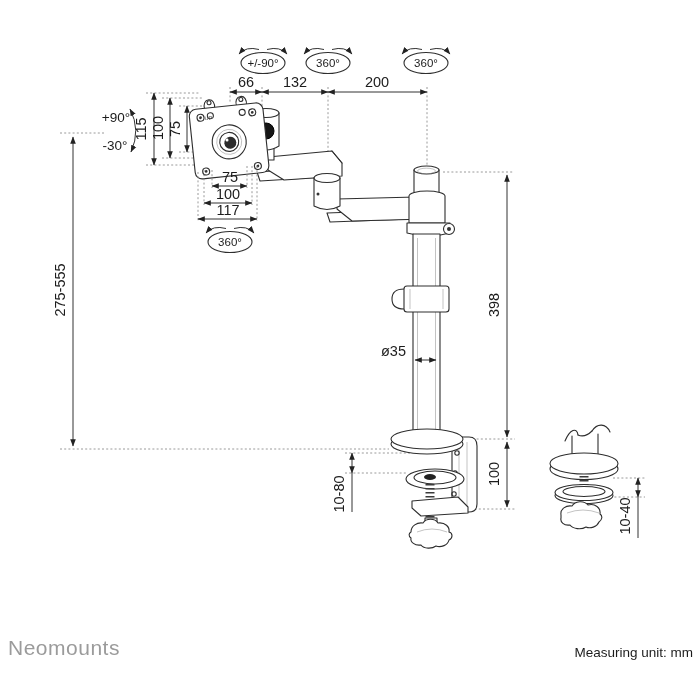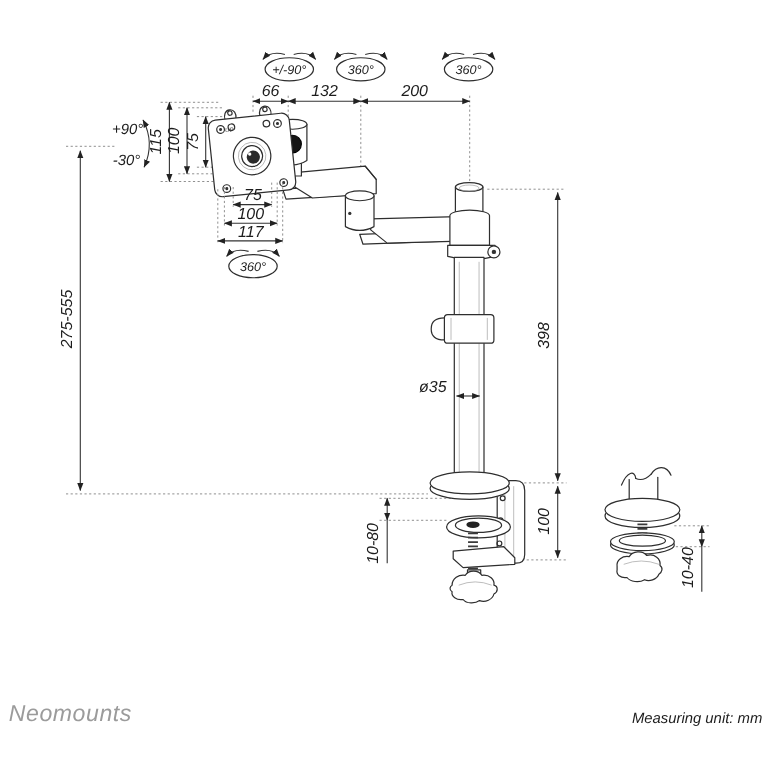--- a/index.html
+++ b/index.html
@@ -1,17 +1,17 @@
 <!DOCTYPE html>
 <html><head>
 <meta charset="utf-8">
 <style>
   html,body{margin:0;padding:0;background:#fff;}
   .canvas{position:relative;width:700px;height:700px;background:#fff;overflow:hidden;
-          font-family:"Liberation Sans",sans-serif;font-style:italic;}
+          font-family:"Liberation Sans",sans-serif;}
   svg{position:absolute;left:0;top:0;}
   svg text{font-family:"Liberation Sans",sans-serif;fill:#1c1c1c;}
   .dimtxt{font-size:14.5px;}
   .badgetxt{font-size:11.5px;}
   .tilttxt{font-size:13.5px;}
   .uptxt{font-size:5.5px;fill:#444;}
   .brand{font-size:21px;fill:#9b9b9b;letter-spacing:.5px;}
   .unit{font-size:13.5px;fill:#1c1c1c;}
   .dot{stroke:#8f8f8f;stroke-width:.9;stroke-dasharray:2 2.2;fill:none;}
   .dim{stroke:#333;stroke-width:1;fill:none;}

